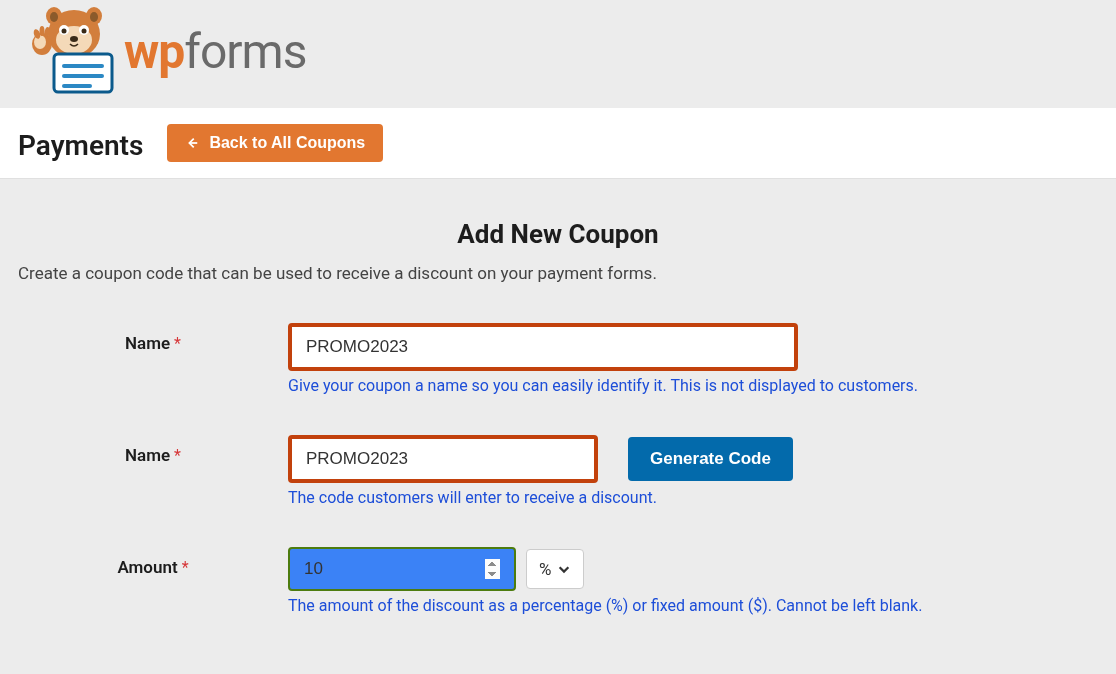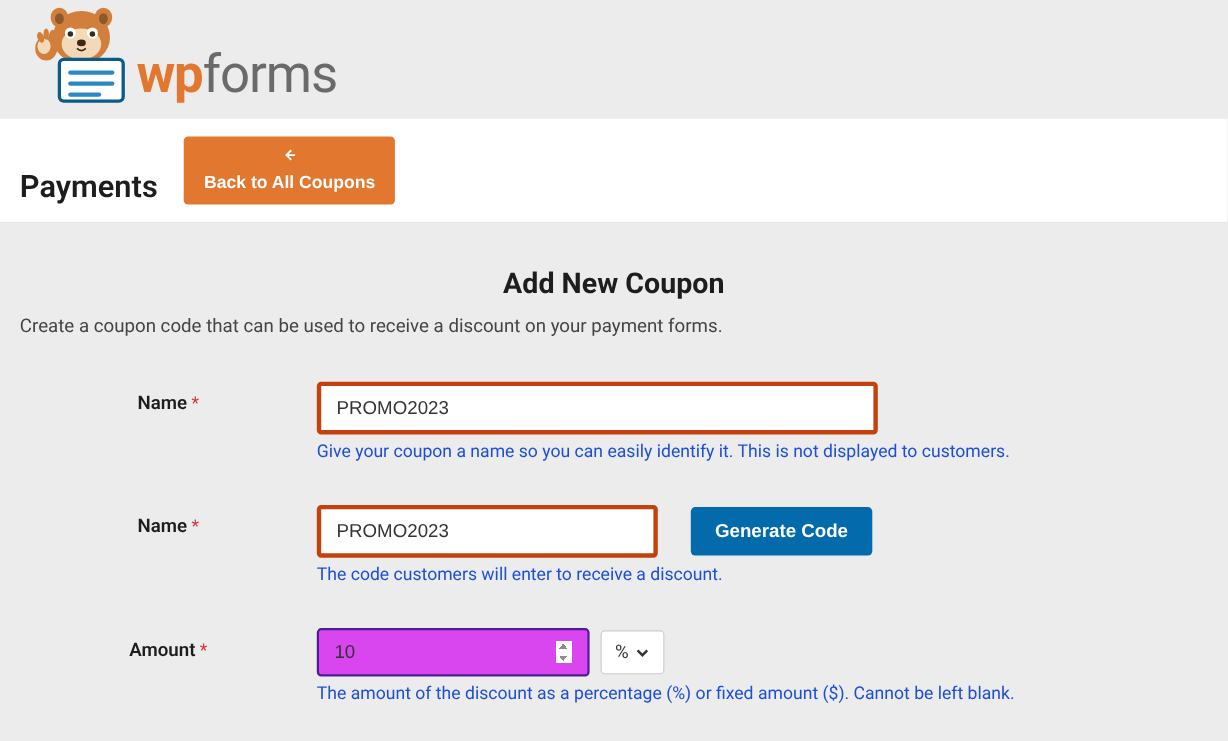--- a/index.html
+++ b/index.html
@@ -10,21 +10,21 @@
     body {
       font-family: -apple-system, BlinkMacSystemFont, "Segoe UI", Roboto, "Helvetica Neue", Arial, sans-serif;
       background: #ececec;
       color: #333;
       width: 1116px;
       height: 674px;
     }
     .logo-area {
       padding: 6px 18px 12px 18px;
       display: flex;
-      align-items: flex-end;
+      align-items: center;
     }
     .logo-mascot {
       width: 100px;
       height: 90px;
       position: relative;
     }
     .logo-text {
       margin-left: 6px;
       font-size: 48px;
       font-weight: 700;
@@ -55,21 +55,20 @@
       color: #fff;
       border: none;
       padding: 10px 18px;
       border-radius: 4px;
       font-size: 16px;
       font-weight: 600;
       cursor: pointer;
       display: inline-flex;
       align-items: center;
       gap: 10px;
-      flex-direction: column;
     }
     .btn-back svg {
       width: 14px;
       height: 14px;
     }
     .content {
       padding: 40px 18px 20px 18px;
     }
     .section-title {
       font-size: 26px;
@@ -112,27 +111,27 @@
       color: #333;
     }
     .text-input.code-input {
       width: 310px;
     }
     .num-input-wrap {
       position: relative;
       display: inline-block;
     }
     .num-input {
-      width: 248px;
+      width: 228px;
       padding: 10px 14px;
       font-size: 17px;
-      border: 2px solid #4c1d95;
-      border-radius: 4px;
-      color: #333;
-      background: #d946ef;
+      border: 2px solid #4d7c0f;
+      border-radius: 4px;
+      color: #333;
+      background: #3b82f6;
     }
     .num-input::-webkit-inner-spin-button,
     .num-input::-webkit-outer-spin-button {
       opacity: 1;
     }
     .help-text {
       font-size: 16px;
       color: #1d4ed8;
       margin-top: 5px;
     }

